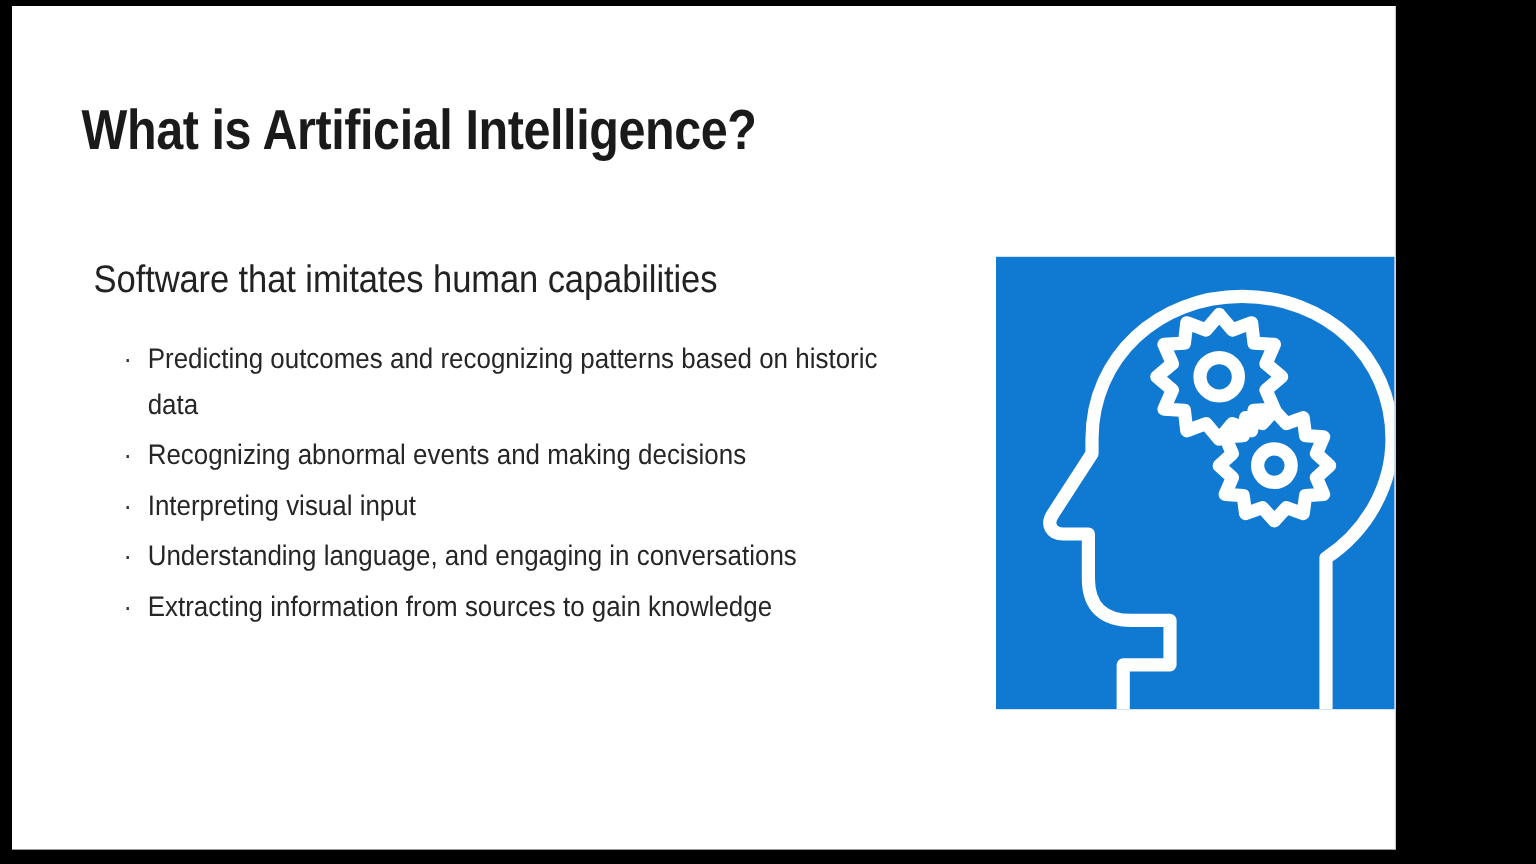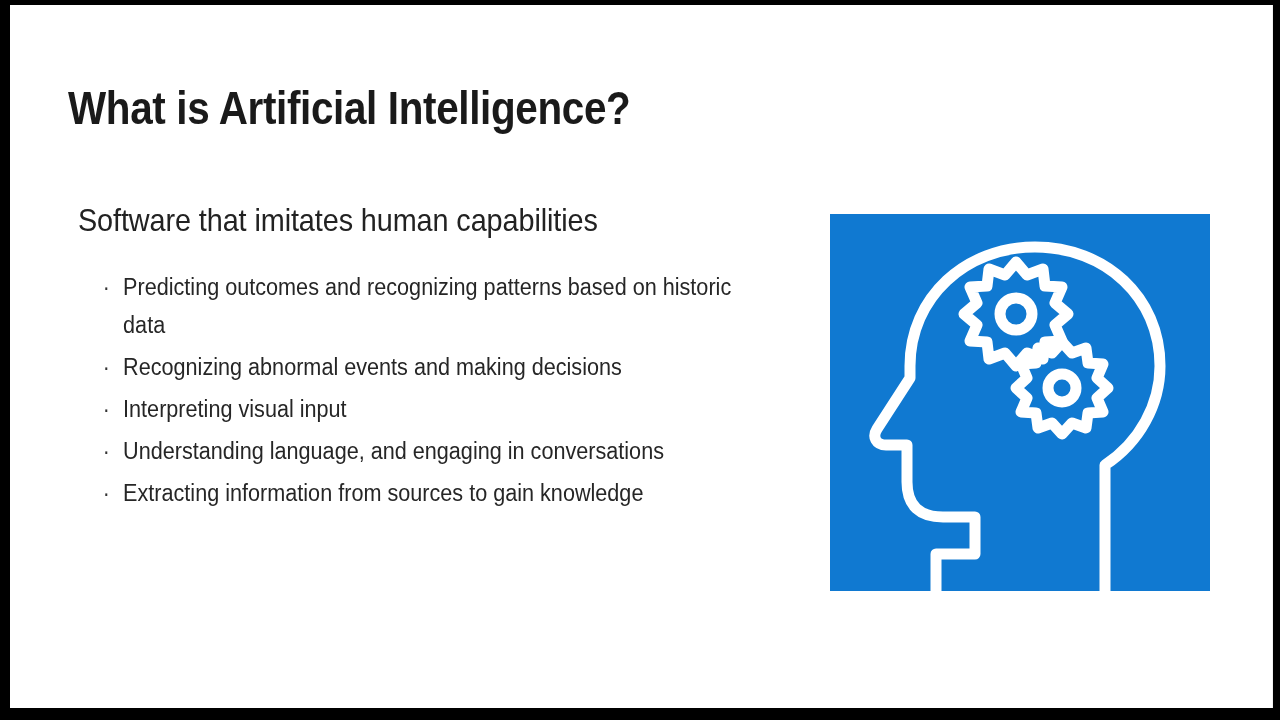--- a/index.html
+++ b/index.html
@@ -20,21 +20,21 @@
     left: 0;
     top: 0;
     width: 1280px;
     height: 720px;
     background: #000000;
   }
   #slide-canvas {
     position: absolute;
     left: 10px;
     top: 5px;
-    width: 1263px;
+    width: 1153px;
     height: 703px;
     background: #ffffff;
     border-right: 1px solid #f0f0f0;
     box-sizing: border-box;
     overflow: hidden;
   }
 
   
   #slide-title {
     position: absolute;
@@ -47,21 +47,21 @@
     white-space: nowrap;
     transform: scaleX(0.86);
     transform-origin: left top;
     line-height: 1.1;
   }
 
   
   #body-column {
     position: absolute;
     left: 68px;
-    top: 196px;
+    top: 208px;
     width: 730px;
   }
   #lead-line {
     font-size: 32px;
     color: #222222;
     font-weight: 400;
     letter-spacing: -0.1px;
     transform: scaleX(0.90);
     transform-origin: left top;
     white-space: nowrap;

